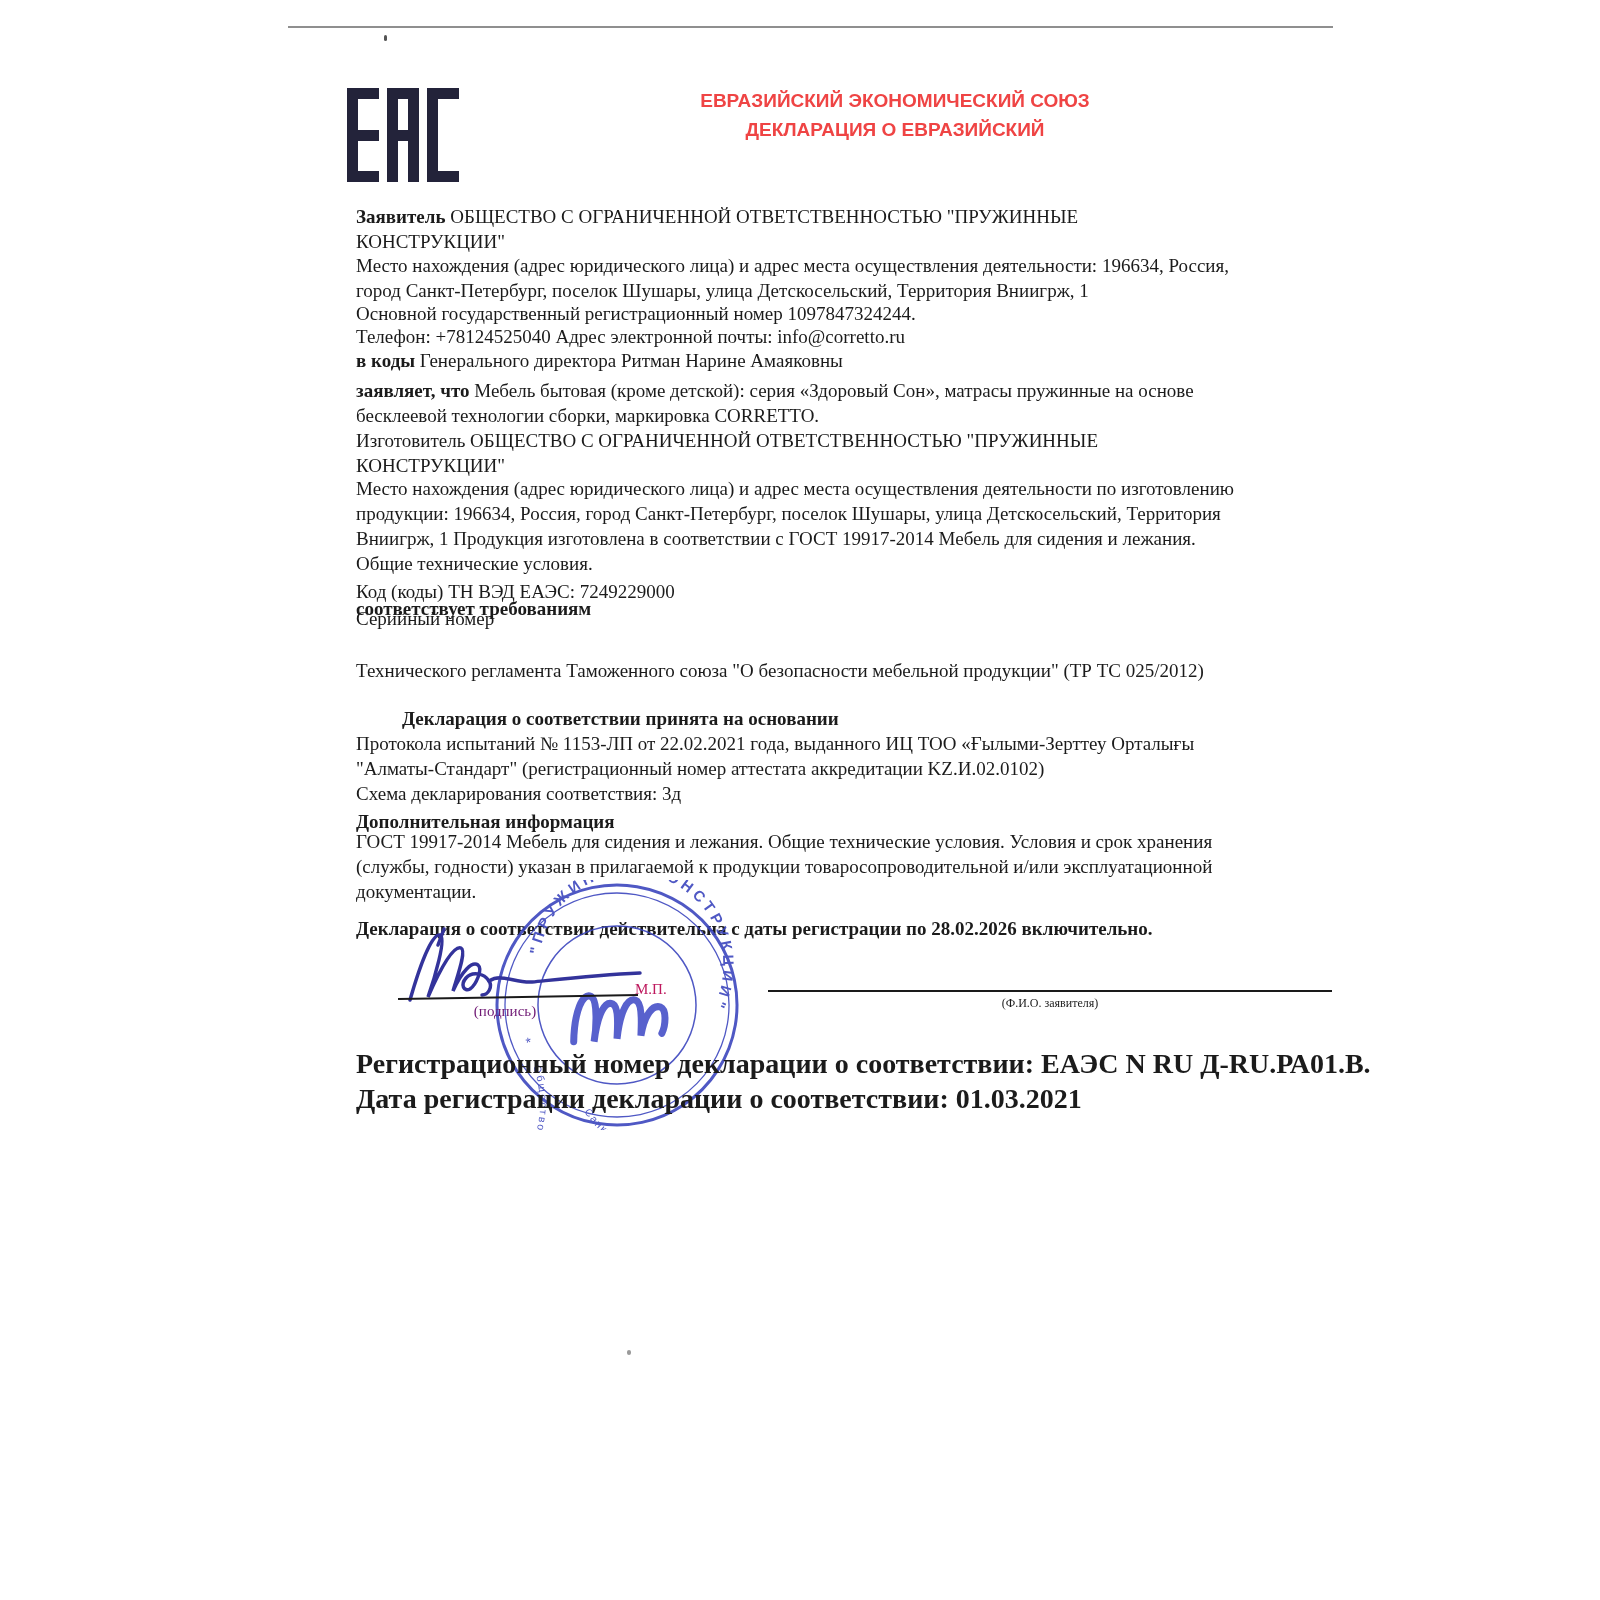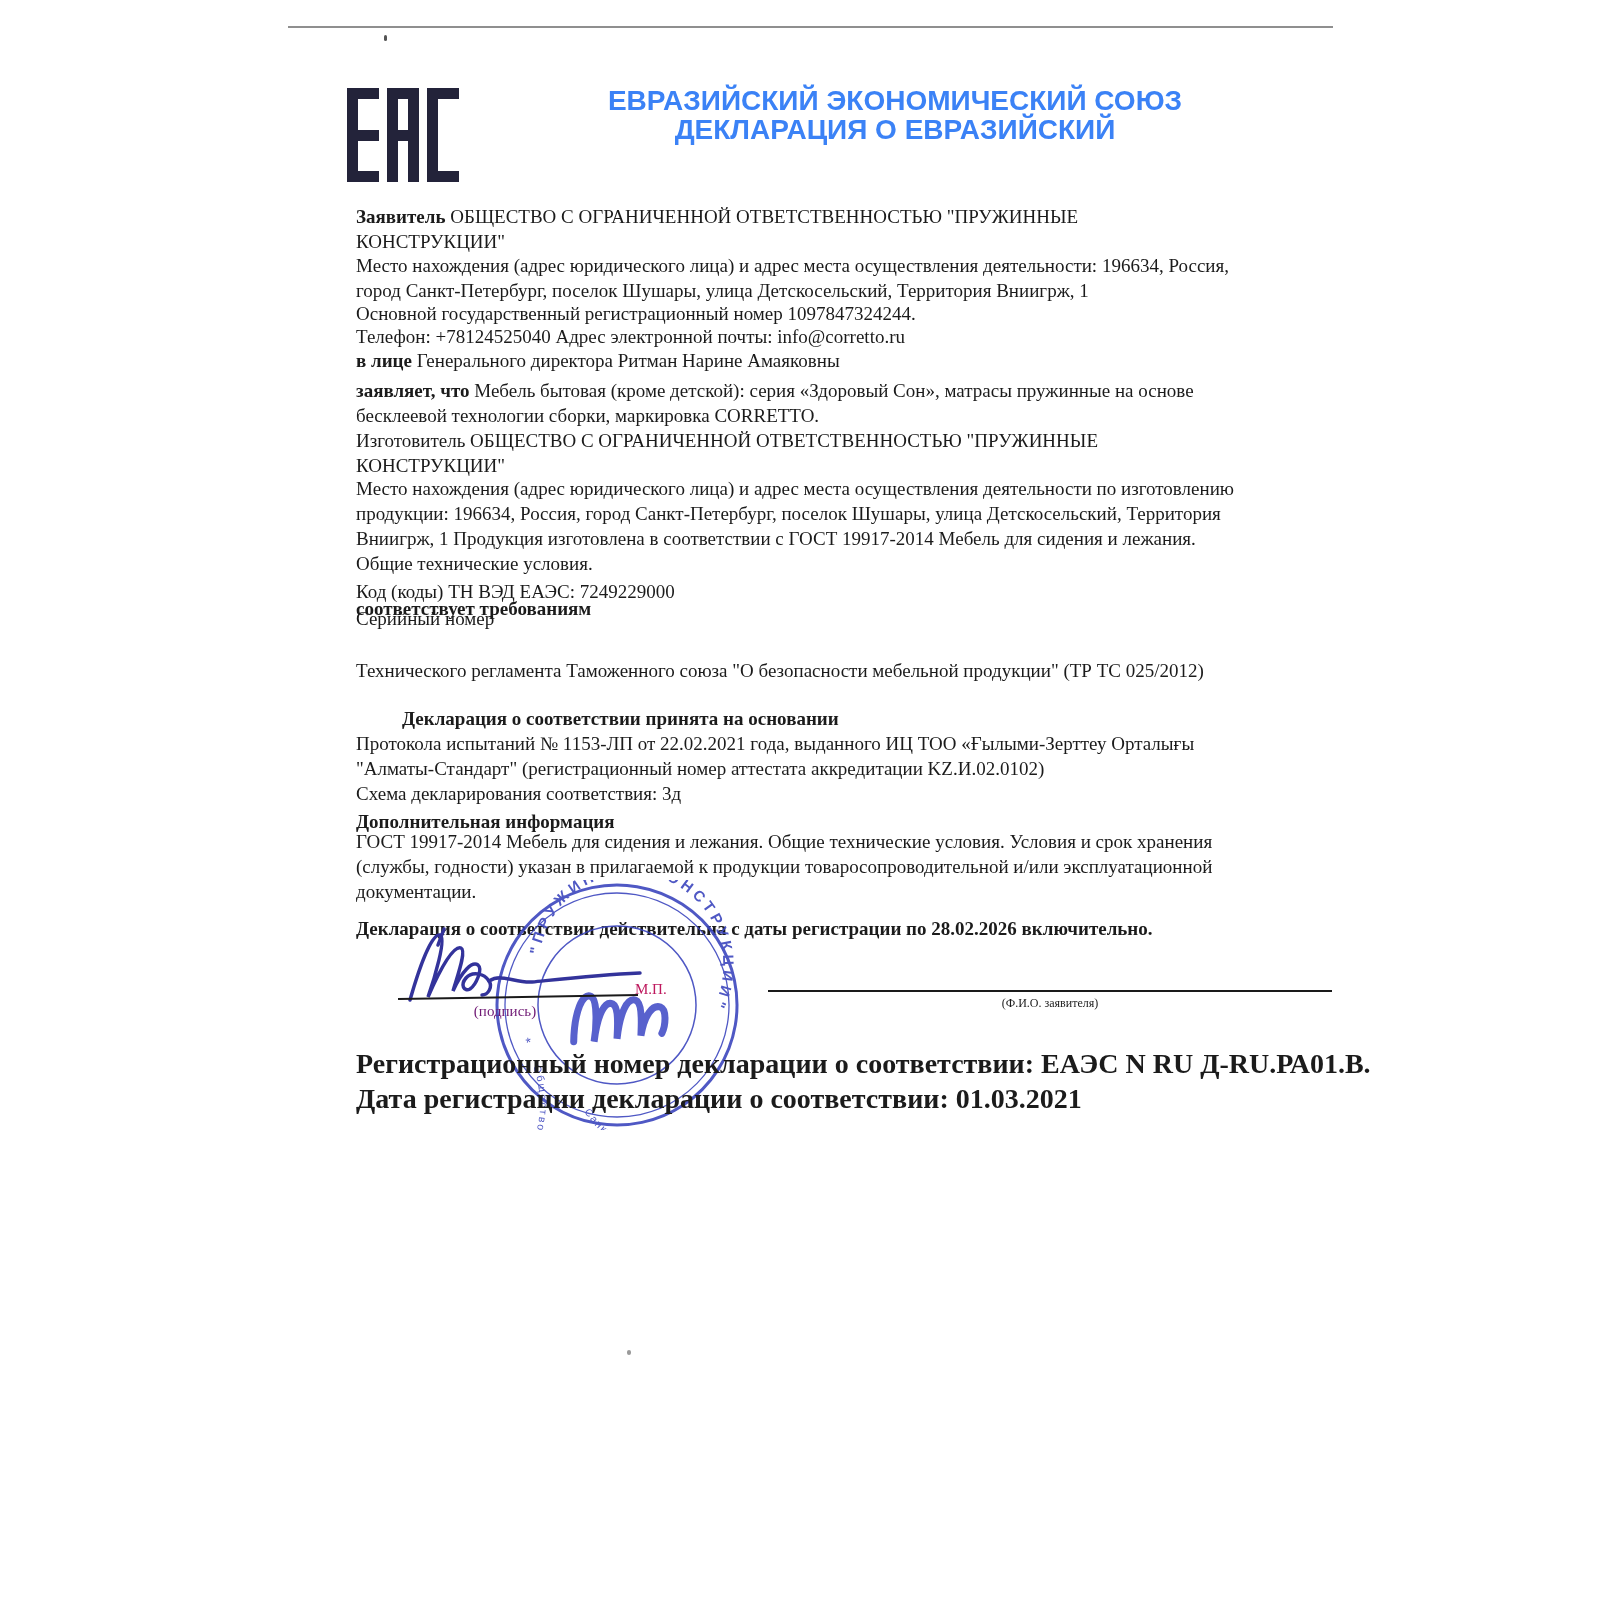--- a/index.html
+++ b/index.html
@@ -3,21 +3,21 @@
 <meta charset="utf-8">
 <style>
   html,body{margin:0;padding:0;background:#fff;}
   .page{position:relative;width:1600px;height:1600px;background:#ffffff;overflow:hidden;
         font-family:"Liberation Serif","DejaVu Serif",serif;color:#1b1b1b;}
   .scanline{position:absolute;left:288px;top:26px;width:1045px;height:2px;background:#8f8f8f;}
   .speck{position:absolute;background:#555;border-radius:2px;}
   .logo{position:absolute;left:347px;top:88px;}
   .hdr{position:absolute;left:560px;top:86px;width:670px;text-align:center;
        font-family:"Liberation Sans","DejaVu Sans",sans-serif;font-weight:bold;
-       font-size:28px;line-height:29px;color:#3b82f6;}
+       font-size:19px;line-height:29px;color:#ef4444;}
   .t{position:absolute;left:0;margin:0;font-size:19px;line-height:25px;width:1010px;}
   .pre{white-space:pre-line;}
   .b{font-weight:bold;}
   .content{position:absolute;left:356px;top:0;width:1010px;height:1600px;}
   .sigline{position:absolute;background:#1a1a1a;height:2px;}
   .cap{position:absolute;font-size:15px;color:#701a75;}
   .mp{position:absolute;font-size:15px;color:#be185d;}
   .fio-name{position:absolute;left:768px;top:955px;width:564px;text-align:center;font-size:19px;}
   .fio-cap{position:absolute;left:768px;top:996px;width:564px;text-align:center;font-size:12px;}
   .regline{position:absolute;left:356px;font-weight:bold;font-size:28px;margin:0;}
@@ -55,21 +55,21 @@
     <div>ДЕКЛАРАЦИЯ О ЕВРАЗИЙСКИЙ</div>
   </div>
 
   <div class="content">
     <p class="t" style="top:204px;"><span class="b">Заявитель</span> <span class="pre">ОБЩЕСТВО С ОГРАНИЧЕННОЙ ОТВЕТСТВЕННОСТЬЮ "ПРУЖИННЫЕ
 КОНСТРУКЦИИ"</span></p>
     <p class="t pre" style="top:253px;">Место нахождения (адрес юридического лица) и адрес места осуществления деятельности: 196634, Россия,
 город Санкт-Петербург, поселок Шушары, улица Детскосельский, Территория Вниигрж, 1</p>
     <p class="t" style="top:301px;">Основной государственный регистрационный номер 1097847324244.</p>
     <p class="t" style="top:324px;">Телефон: +78124525040 Адрес электронной почты: info@corretto.ru</p>
-    <p class="t" style="top:348px;"><span class="b">в лице</span> <span>Генерального директора Ритман Нарине Амаяковны</span></p>
+    <p class="t" style="top:348px;"><span class="b">в коды</span> <span>Генерального директора Ритман Нарине Амаяковны</span></p>
     <p class="t" style="top:378px;"><span class="b">заявляет, что</span> <span class="pre">Мебель бытовая (кроме детской): серия «Здоровый Сон», матрасы пружинные на основе
 бесклеевой технологии сборки, маркировка CORRETTO.</span></p>
     <p class="t pre" style="top:428px;">Изготовитель ОБЩЕСТВО С ОГРАНИЧЕННОЙ ОТВЕТСТВЕННОСТЬЮ "ПРУЖИННЫЕ
 КОНСТРУКЦИИ"</p>
     <p class="t pre" style="top:476px;">Место нахождения (адрес юридического лица) и адрес места осуществления деятельности по изготовлению
 продукции: 196634, Россия, город Санкт-Петербург, поселок Шушары, улица Детскосельский, Территория
 Вниигрж, 1 Продукция изготовлена в соответствии с ГОСТ 19917-2014 Мебель для сидения и лежания.
 Общие технические условия.</p>
     <p class="t" style="top:579px;">Код (коды) ТН ВЭД ЕАЭС: 7249229000</p>
     <p class="t" style="top:606px;">Серийный номер</p>

